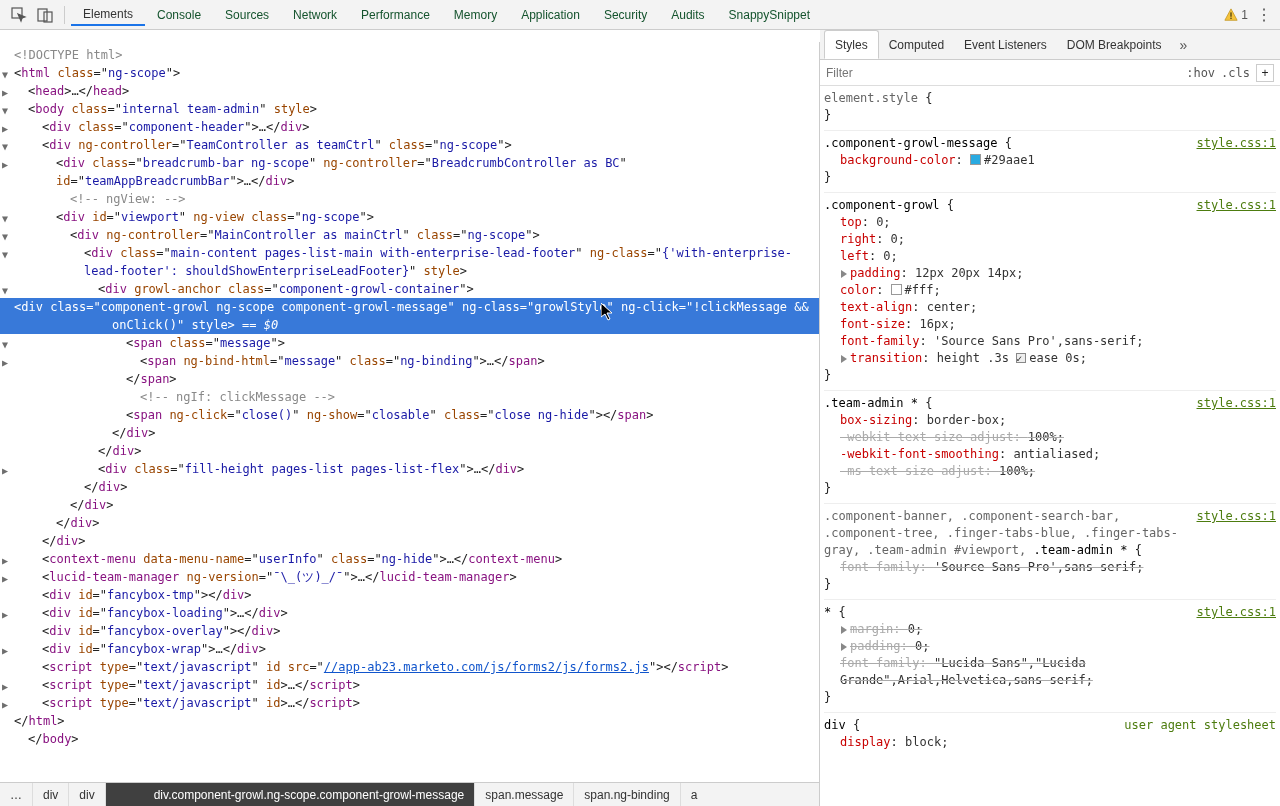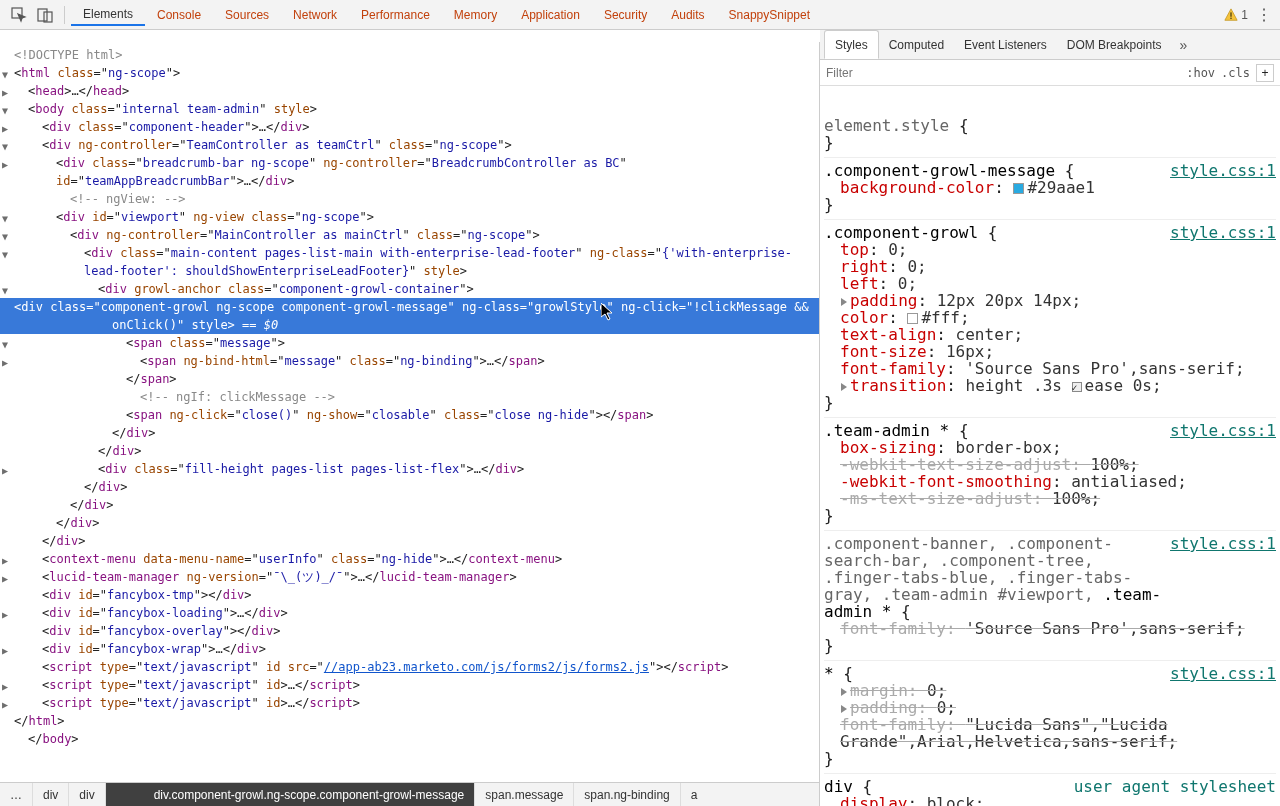--- a/index.html
+++ b/index.html
@@ -4,21 +4,21 @@
 <style>
 * { box-sizing: border-box; margin: 0; padding: 0; }
 body { font-family: "Lucida Grande", "Segoe UI", Arial, sans-serif; font-size: 12px; color: #222; background: #fff; height: 100vh; display: flex; flex-direction: column; overflow: hidden; }
 
 
 .toolbar { display: flex; align-items: center; height: 30px; border-bottom: 1px solid #ccc; background: #f3f3f3; padding: 3px 6px; }
 .toolbar-icon { width: 26px; height: 26px; display: flex; align-items: center; justify-content: center; color: #555; cursor: pointer; }
 .toolbar-icon svg { width: 16px; height: 16px; }
 .toolbar-sep { width: 1px; height: 18px; background: #ccc; margin: 0 6px; }
 .tabs { display: flex; height: 100%; flex: 1; }
-.tab { padding: 0 12px; display: flex; align-items: center; color: #c2410c; cursor: pointer; }
+.tab { padding: 0 12px; display: flex; align-items: center; color: #14532d; cursor: pointer; }
 .tab.active { color: #333; border-bottom: 2px solid #1a73e8; }
 .toolbar-right { display: flex; align-items: center; gap: 6px; }
 .warn-badge { display: flex; align-items: center; gap: 3px; color: #555; }
 .warn-icon { width: 14px; height: 14px; color: #f5a623; }
 .menu-dots { width: 20px; text-align: center; font-size: 16px; color: #555; cursor: pointer; }
 
 
 .main { flex: 1; display: flex; min-height: 0; }
 .elements-panel { flex: 1; display: flex; flex-direction: column; border-right: 1px solid #ccc; min-width: 0; margin-top: 12px; }
 .dom-tree { flex: 1; overflow: auto; padding: 4px 0 4px 14px; font-family: Menlo, Consolas, monospace; font-size: 12px; line-height: 18px; white-space: nowrap; }
@@ -42,27 +42,27 @@
 
 .right-panel { width: 460px; display: flex; flex-direction: column; min-width: 0; }
 .sub-tabs { display: flex; align-items: center; height: 30px; border-bottom: 1px solid #ccc; background: #f3f3f3; padding-left: 4px; }
 .sub-tab { padding: 0 10px; height: 100%; display: flex; align-items: center; cursor: pointer; color: #333; }
 .sub-tab.active { background: #fff; border: 1px solid #ccc; border-bottom: 1px solid #fff; border-radius: 3px 3px 0 0; }
 .sub-more { padding: 0 8px; color: #555; font-size: 14px; cursor: pointer; }
 .filter-bar { display: flex; align-items: center; height: 26px; border-bottom: 1px solid #ddd; padding: 0 6px; gap: 6px; }
 .filter-input { flex: 1; border: none; outline: none; font-size: 12px; color: #4c1d95; background: transparent; }
 .filter-chip { color: #555; font-family: Menlo, Consolas, monospace; cursor: pointer; }
 .plus-btn { width: 18px; height: 18px; display: flex; align-items: center; justify-content: center; border: 1px solid #ccc; cursor: pointer; }
-.styles-body { flex: 1; overflow: auto; font-family: Menlo, Consolas, monospace; font-size: 16px; line-height: 17px; padding: 2px 4px; margin-top: 27px; }
+.styles-body { flex: 1; overflow: auto; font-family: Menlo, Consolas, monospace; font-size: 12px; line-height: 17px; padding: 2px 4px; }
 .rule { padding: 2px 0 6px 0; }
 .rule + .rule { border-top: 1px solid #eee; padding-top: 4px; }
 .rule-head { display: flex; justify-content: space-between; }
 .selector { color: #666; white-space: pre-wrap; }
 .selector .strong { color: #000; }
-.src { color: #0f766e; text-decoration: underline; cursor: pointer; white-space: nowrap; }
+.src { color: #4d7c0f; text-decoration: underline; cursor: pointer; white-space: nowrap; }
 .decls { padding-left: 16px; }
 .prop { color: #c80000; }
 .val { color: #333; }
 .swatch { display: inline-block; width: 11px; height: 11px; border: 1px solid #999; vertical-align: -1px; margin-right: 3px; }
 .tri-small { display:inline-block; width:0;height:0;border-left:4px solid transparent;border-right:4px solid transparent;border-top:6px solid #888; vertical-align:middle; transform: rotate(-90deg); margin-right:2px;}
 .chk { display:inline-block; width:10px;height:10px;border:1px solid #888;background:#eee;vertical-align:-1px;margin-right:3px; position:relative;}
 .chk::after{content:"✓";position:absolute;top:-4px;left:-1px;font-size:10px;color:#333;}
 .struck { text-decoration: line-through; color: #aaa; }
 .struck .prop { color: #aaa; }
 .brace { color: #222; }

